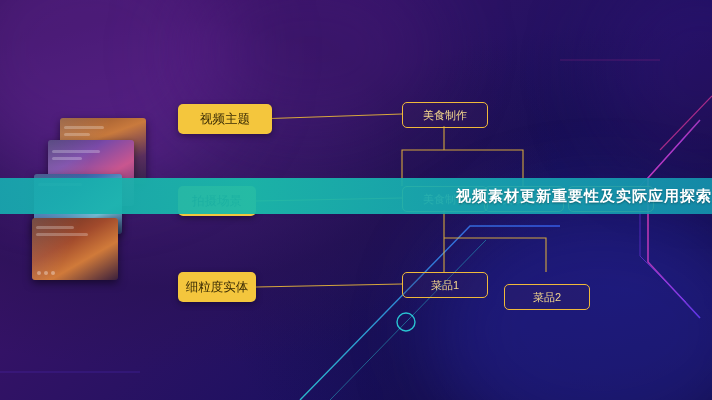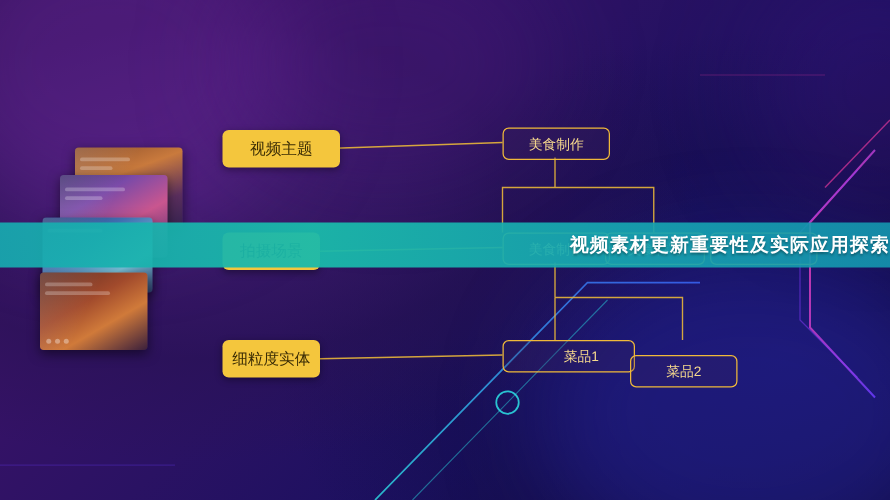--- a/index.html
+++ b/index.html
@@ -32,21 +32,21 @@
   .outline{border:1px solid #f0b93a;color:#f6d98d;background:rgba(60,35,90,0.25);font-size:11px;}
 
   .n-theme{left:178px;top:104px;width:94px;height:30px;}
   .n-scene{left:178px;top:186px;width:78px;height:30px;}
   .n-fine{left:178px;top:272px;width:78px;height:30px;}
 
   .n-food{left:402px;top:102px;width:84px;height:24px;}
   .n-cook{left:402px;top:186px;width:84px;height:24px;}
   .n-special{left:484px;top:186px;width:78px;height:24px;}
   .n-dots{left:568px;top:186px;width:84px;height:24px;letter-spacing:2px;}
-  .n-dish1{left:402px;top:272px;width:84px;height:24px;padding-left:20px;}
+  .n-dish1{left:402px;top:272px;width:84px;height:24px;}
   .n-dish2{left:504px;top:284px;width:84px;height:24px;}
 
   
   .conn{position:absolute;left:0;top:0;width:712px;height:400px;pointer-events:none;}
 
   
   .collage{position:absolute;left:22px;top:118px;width:128px;height:160px;}
   .thumb{position:absolute;border-radius:3px;overflow:hidden;box-shadow:0 3px 9px rgba(0,0,0,.5);}
   .t1{left:38px;top:0px;width:86px;height:66px;
       background:linear-gradient(160deg,#8a4d2a 0%,#c97a3d 35%,#5b2f5e 70%,#33214f 100%);}

